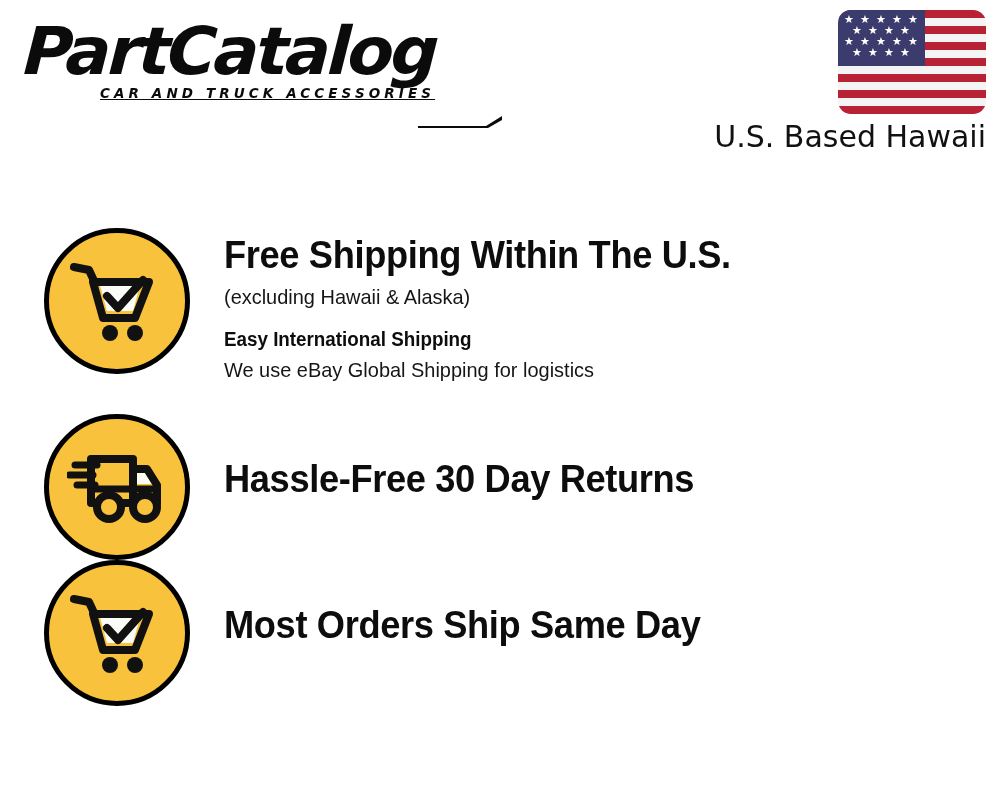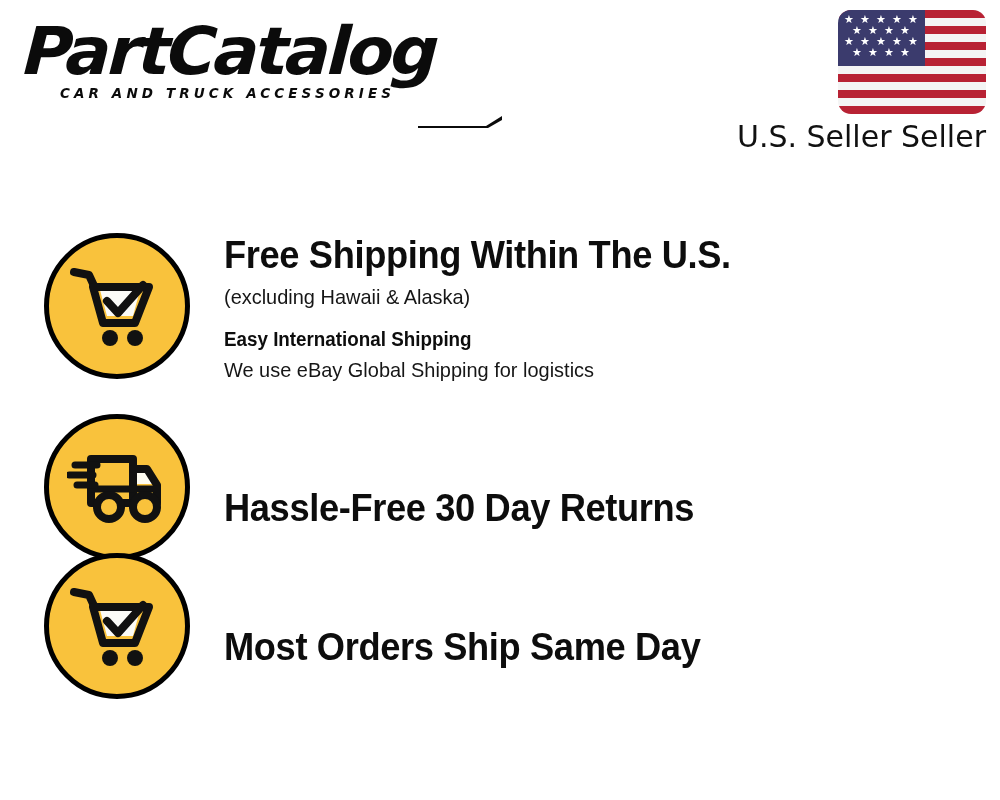--- a/index.html
+++ b/index.html
@@ -48,28 +48,29 @@
     line-height: 0.92;
     letter-spacing: -3px;
     color: #0b0b0b;
     white-space: nowrap;
     transform: scaleX(1.02) skewX(-3deg);
     transform-origin: left center;
   }
   .brand-tagline {
     position: relative;
     margin-top: 2px;
-    margin-left: 36px;
+    margin-left: 76px;
     font-family: "DejaVu Sans", sans-serif;
     font-weight: bold;
     font-style: italic;
     font-size: 13.5px;
     letter-spacing: 4.1px;
     color: #0b0b0b;
     white-space: nowrap;
+    text-decoration: underline;
   }
   .brand-swoosh {
     position: absolute;
     left: 392px;
     top: 92px;
     width: 88px;
     height: 14px;
   }
 
   
@@ -131,25 +132,25 @@
     position: absolute;
     left: 0;
     top: 228px;
     width: 1000px;
   }
   .feature-row {
     position: absolute;
     left: 0;
     width: 1000px;
     display: flex;
-    align-items: center;
+    align-items: flex-start;
   }
   .feature-row.row-0 { top: 0px; }
   .feature-row.row-1 { top: 186px; }
-  .feature-row.row-2 { top: 325px; }
+  .feature-row.row-2 { top: 332px; }
 
   .icon-badge {
     flex: 0 0 auto;
     width: 146px;
     height: 146px;
     margin-left: 44px;
     border-radius: 50%;
     background: #f9c23c;
     border: 5px solid #000000;
     box-sizing: border-box;
@@ -254,21 +255,21 @@
           <span class="star" style="left:22px; top:26px">★</span>
           <span class="star" style="left:38px; top:26px">★</span>
           <span class="star" style="left:54px; top:26px">★</span>
           <span class="star" style="left:70px; top:26px">★</span>
           <span class="star" style="left:14px; top:37px">★</span>
           <span class="star" style="left:30px; top:37px">★</span>
           <span class="star" style="left:46px; top:37px">★</span>
           <span class="star" style="left:62px; top:37px">★</span>
         </div>
       </div>
-      <div class="seller-label">U.S. Seller Seller</div>
+      <div class="seller-label">U.S. Based Hawaii</div>
     </div>
   </div>
 
   <div class="features">
 
     <div class="feature-row row-0">
       <div class="icon-badge">
         <svg width="96" height="86" viewBox="0 0 96 86">
           <polygon points="31,27 71,27 64,53 38,53" fill="#fbfbf7"></polygon>
           <path d="M5 9 L20 12 L26 25" fill="none" stroke="#111" stroke-width="8" stroke-linecap="round" stroke-linejoin="round"></path>

